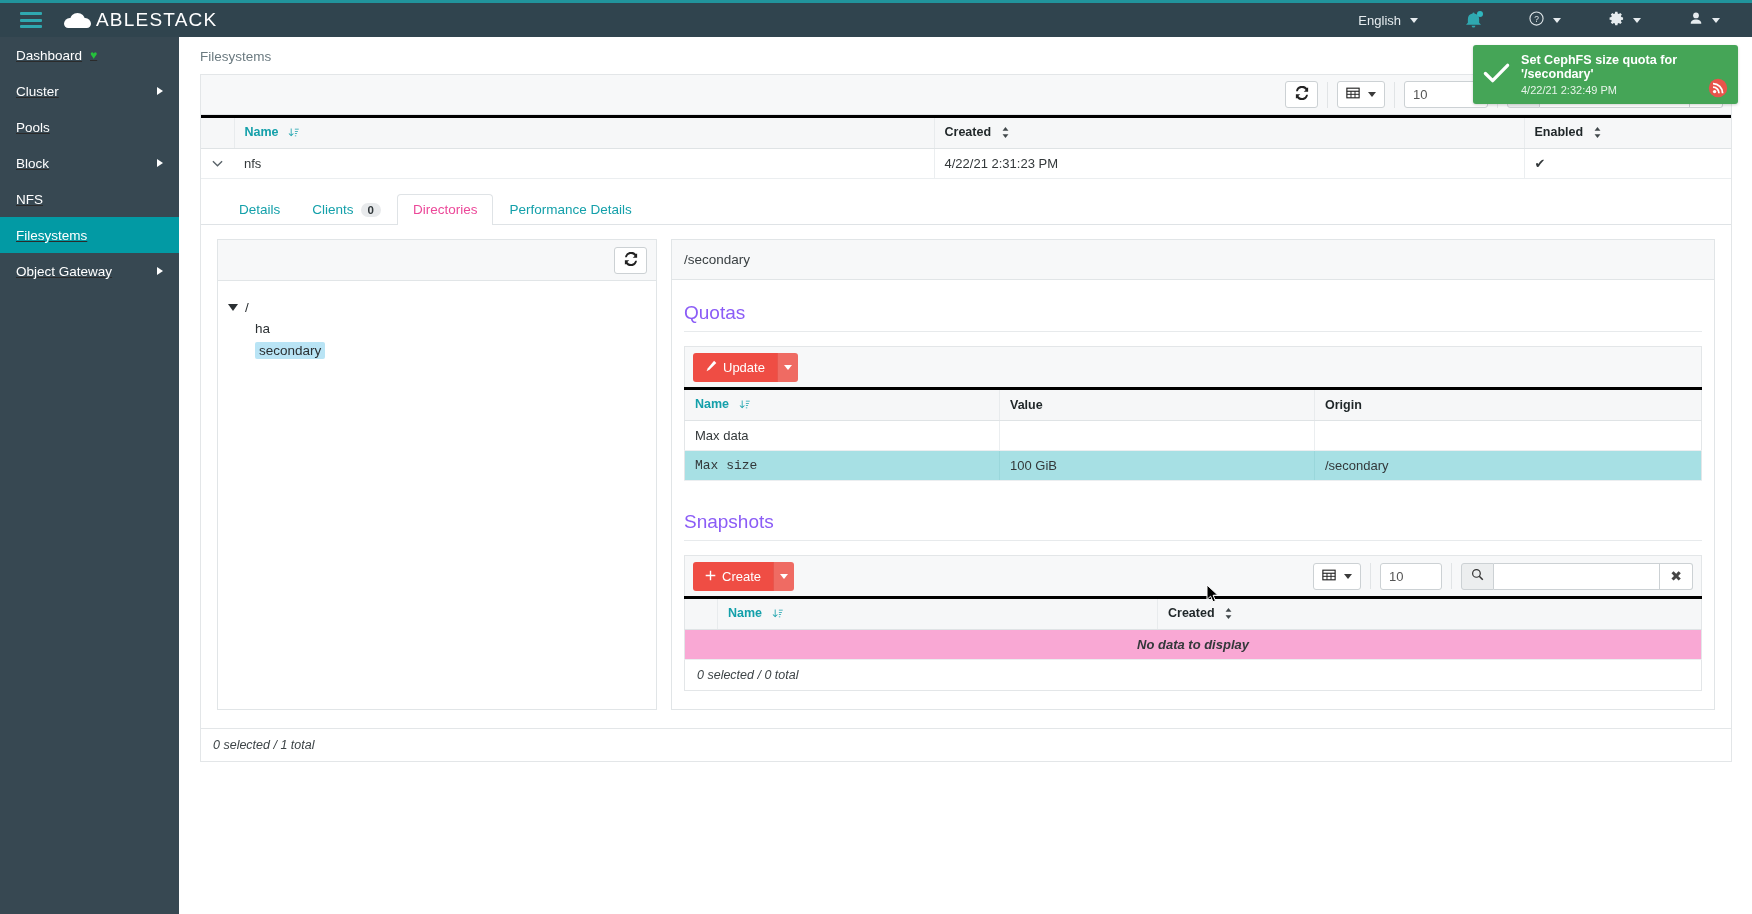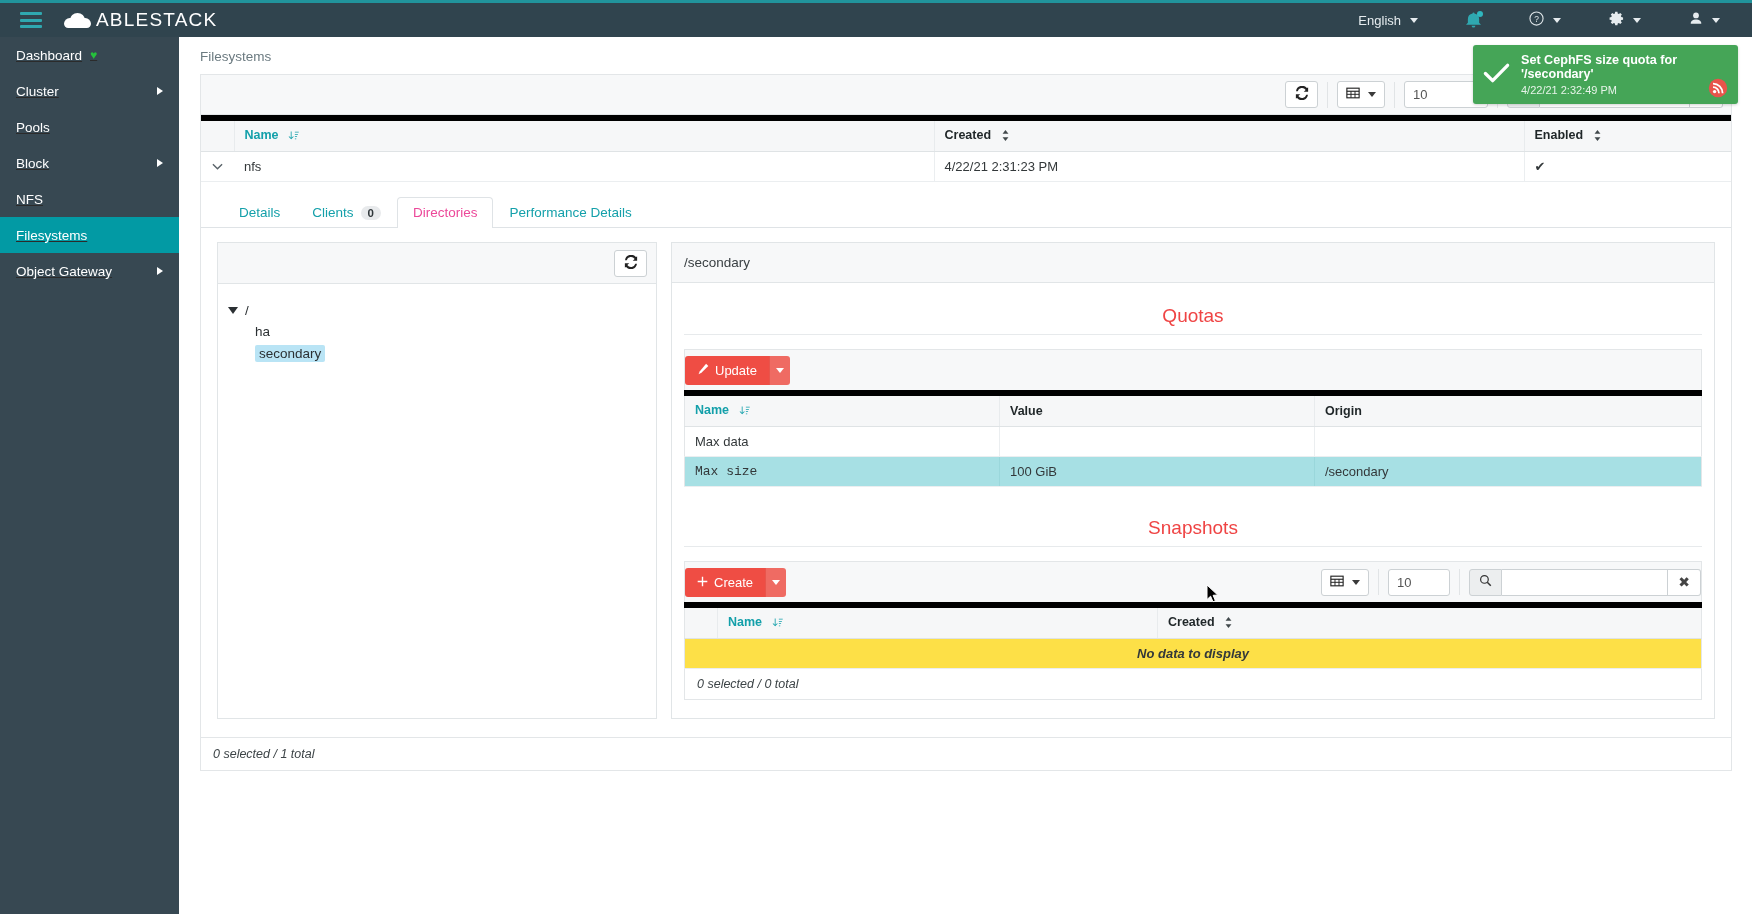--- a/index.html
+++ b/index.html
@@ -123,21 +123,21 @@
   }
   .clear-btn {
     width:33px; height:27px; border:1px solid #ccd1d4; border-left:none;
     background:#fff; border-radius:0 3px 3px 0; display:flex; align-items:center;
     justify-content:center; cursor:pointer; font-size:14px; color:#444;
   }
 
   
   table.grid { width:100%; border-collapse:collapse; }
   table.grid th {
-    background:#f6f7f8; border-top:6px solid #000000; border-bottom:1px solid #dfe3e5;
+    background:#f6f7f8; border-top:3px solid #000000; border-bottom:1px solid #dfe3e5;
     text-align:left; font-size:12.5px; padding:7px 10px; font-weight:bold;
     color:#1f2628; white-space:nowrap;
   }
   table.grid th.link-th { color:#14a0aa; }
   table.grid td {
     border-bottom:1px solid #ebeef0; padding:7px 10px; font-size:13px; color:#33383a;
   }
   .sort-ic { display:inline-block; margin-left:6px; vertical-align:-2px; }
 
   .row-expander { width:33px; text-align:center; color:#5a6369; cursor:pointer; }
@@ -177,48 +177,48 @@
   .tree-child { margin-left:27px; }
   .tree-node-sel { background:#b9e4f5; padding:1px 4px; border-radius:2px; }
 
   .detail-card { flex:1; border:1px solid #e1e5e7; background:#fff; }
   .detail-head {
     background:#f7f8f9; border-bottom:1px solid #e1e5e7; height:40px;
     display:flex; align-items:center; padding:0 12px; font-size:13.5px; color:#3a4043;
   }
   .detail-body { padding:16px 12px 18px 12px; }
   .section-title {
-    font-size:19px; color:#ef4444; font-weight:400; padding-bottom:7px;
-    border-bottom:1px solid #e7eaec; margin:6px 0 14px 0;text-align:center;
+    font-size:19px; color:#8b5cf6; font-weight:400; padding-bottom:7px;
+    border-bottom:1px solid #e7eaec; margin:6px 0 14px 0;
   }
   .section-title.sec2 { margin-top:30px; }
 
   .btn-red {
     background:#ef4d44; color:#fff; border:none; height:29px; padding:0 12px;
     border-radius:3px 0 0 3px; font-size:13px; display:inline-flex; align-items:center;
     gap:6px; cursor:pointer; font-family:"Liberation Sans", sans-serif;
   }
   .btn-red-split {
     background:#ef6b63; color:#fff; border:none; height:29px; width:21px;
     border-radius:0 3px 3px 0; display:inline-flex; align-items:center;
     justify-content:center; cursor:pointer; border-left:1px solid #e8554c;
   }
   .tiny-caret {
     width:0;height:0;border-left:4px solid transparent;border-right:4px solid transparent;
     border-top:5px solid #fff;
   }
   .inner-toolbar {
     background:#f7f8f9; border:1px solid #e3e6e8; border-bottom:none;
-    height:41px; display:flex; align-items:center; padding:0 0;
+    height:41px; display:flex; align-items:center; padding:0 8px;
   }
   .row-hl { background:#a7e0e4 !important; }
   .row-hl td { border-bottom:1px solid #a7e0e4; }
   .link-cell { color:#1ba0ab; }
   .empty-row td {
-    background:#fde047; text-align:center; font-style:italic; font-weight:bold;
+    background:#f9a8d4; text-align:center; font-style:italic; font-weight:bold;
     font-size:12.5px; color:#2b3033; padding:9px;
   }
   .table-footer {
     font-size:12.5px; font-style:italic; color:#3d4447; padding:8px 12px;
     border-top:1px solid #e9ecee;
   }
   .panel-footer {
     font-size:12.5px; font-style:italic; color:#3d4447; padding:9px 12px;
     border-top:1px solid #e3e6e8; background:#fff;
   }

